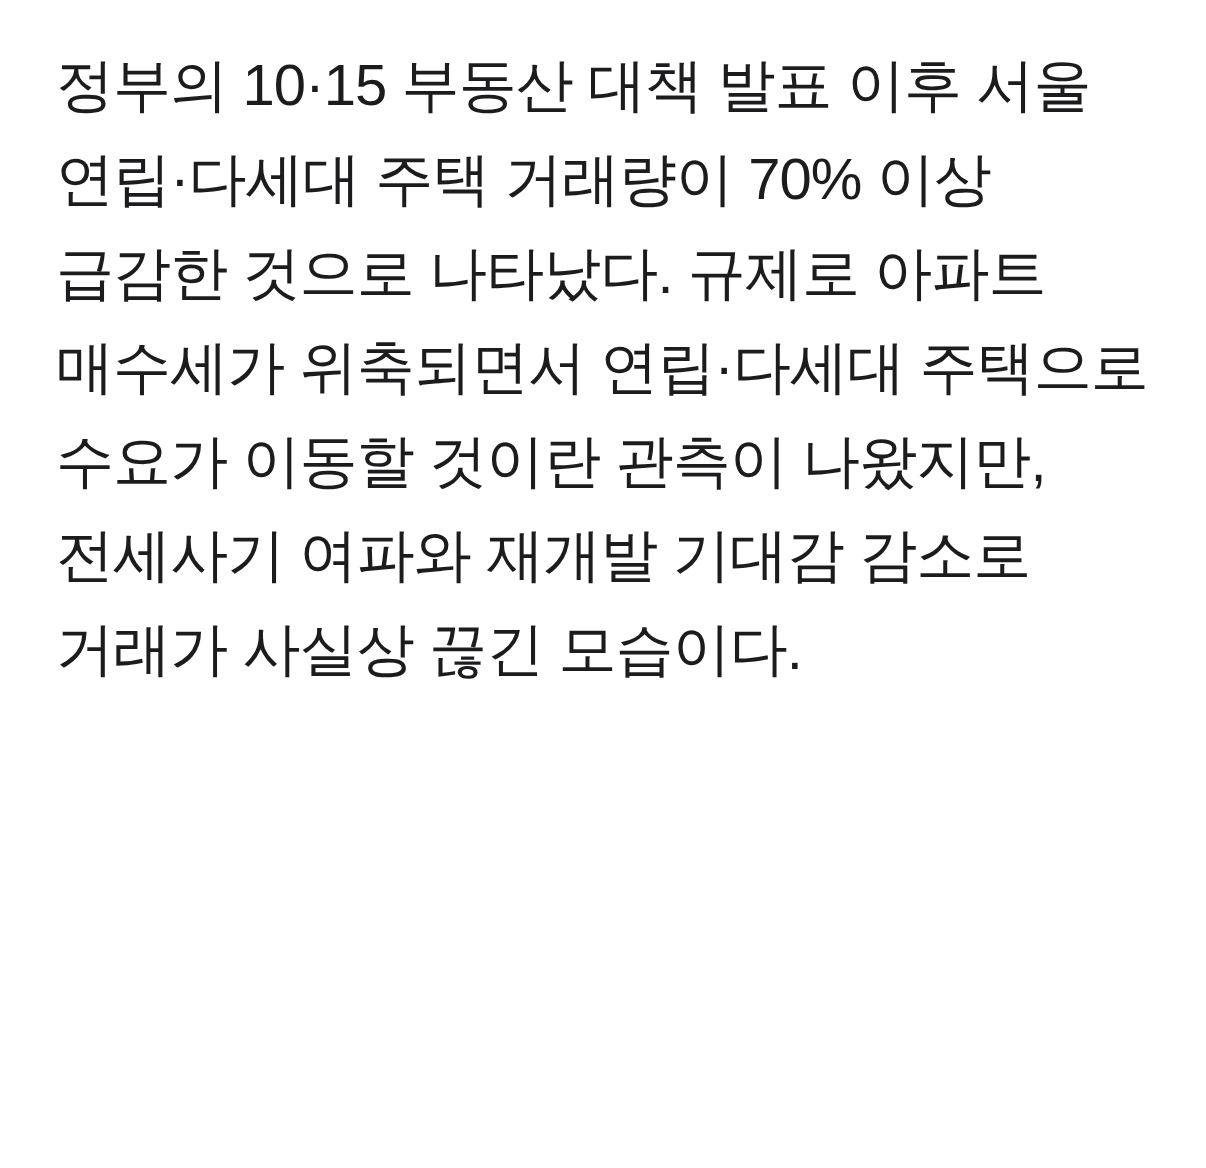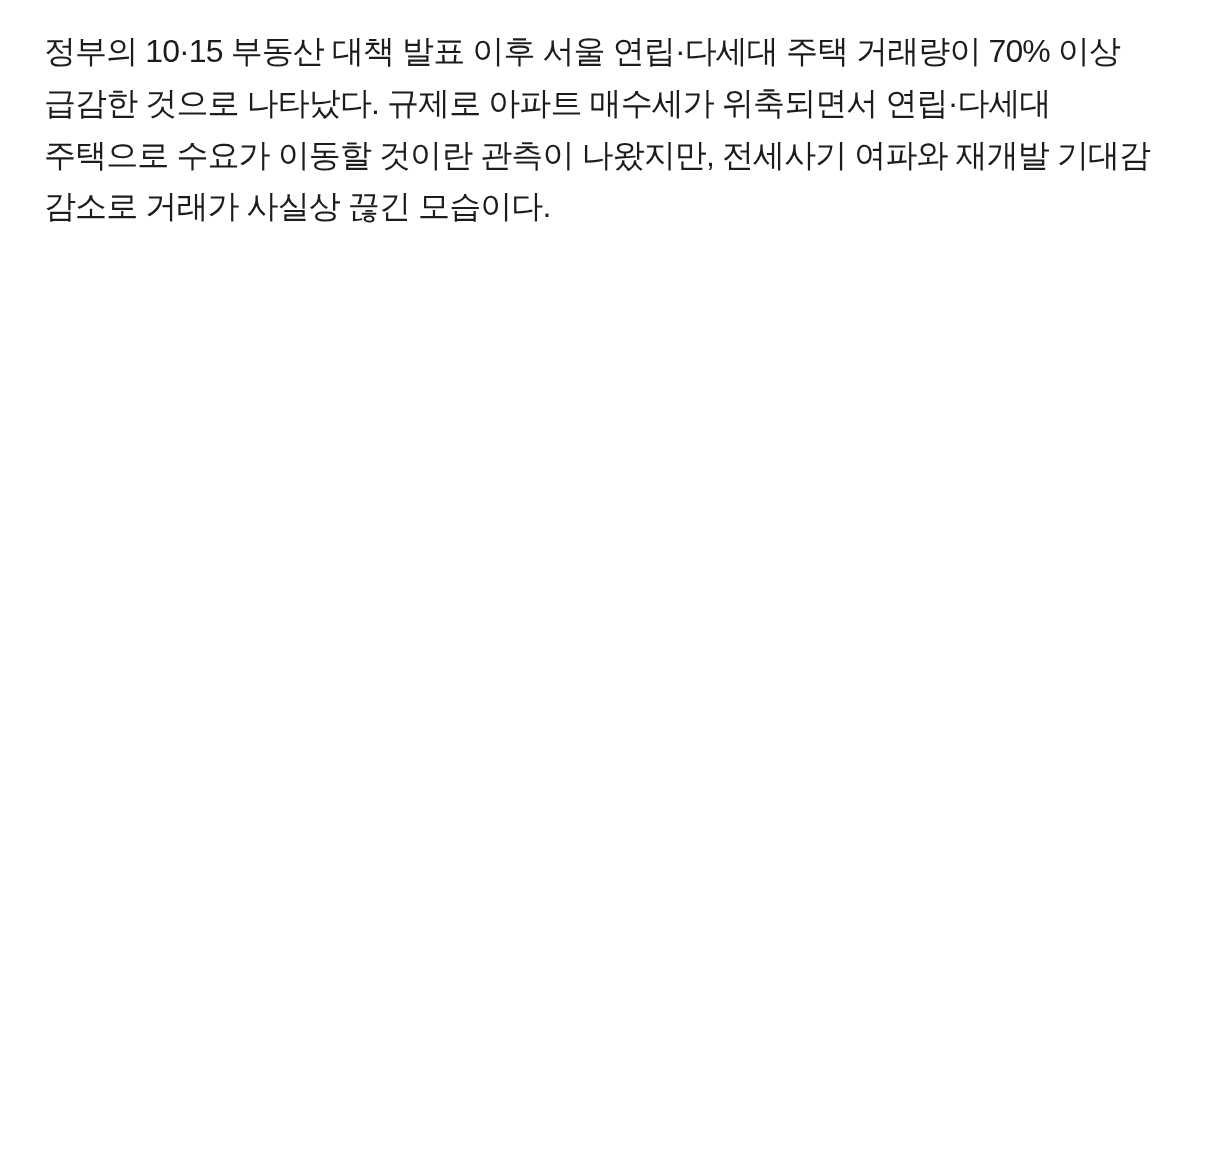--- a/index.html
+++ b/index.html
@@ -11,23 +11,23 @@
     width: 1206px;
     min-height: 1168px;
     font-family: "Liberation Sans", "DejaVu Sans", sans-serif;
   }
   .article {
     box-sizing: border-box;
     width: 1206px;
     padding: 26px 44px 0 44px;
   }
   .para {
-    margin: 0;
+    margin: 12px;
     color: #1c1c1e;
-    font-size: 32px;
+    font-size: 58px;
     line-height: 1.62;
     letter-spacing: -0.9px;
     word-break: keep-all;
     font-weight: 400;
   }
   .para + .para {
     margin-top: 66px;
   }
 </style>
 </head>

